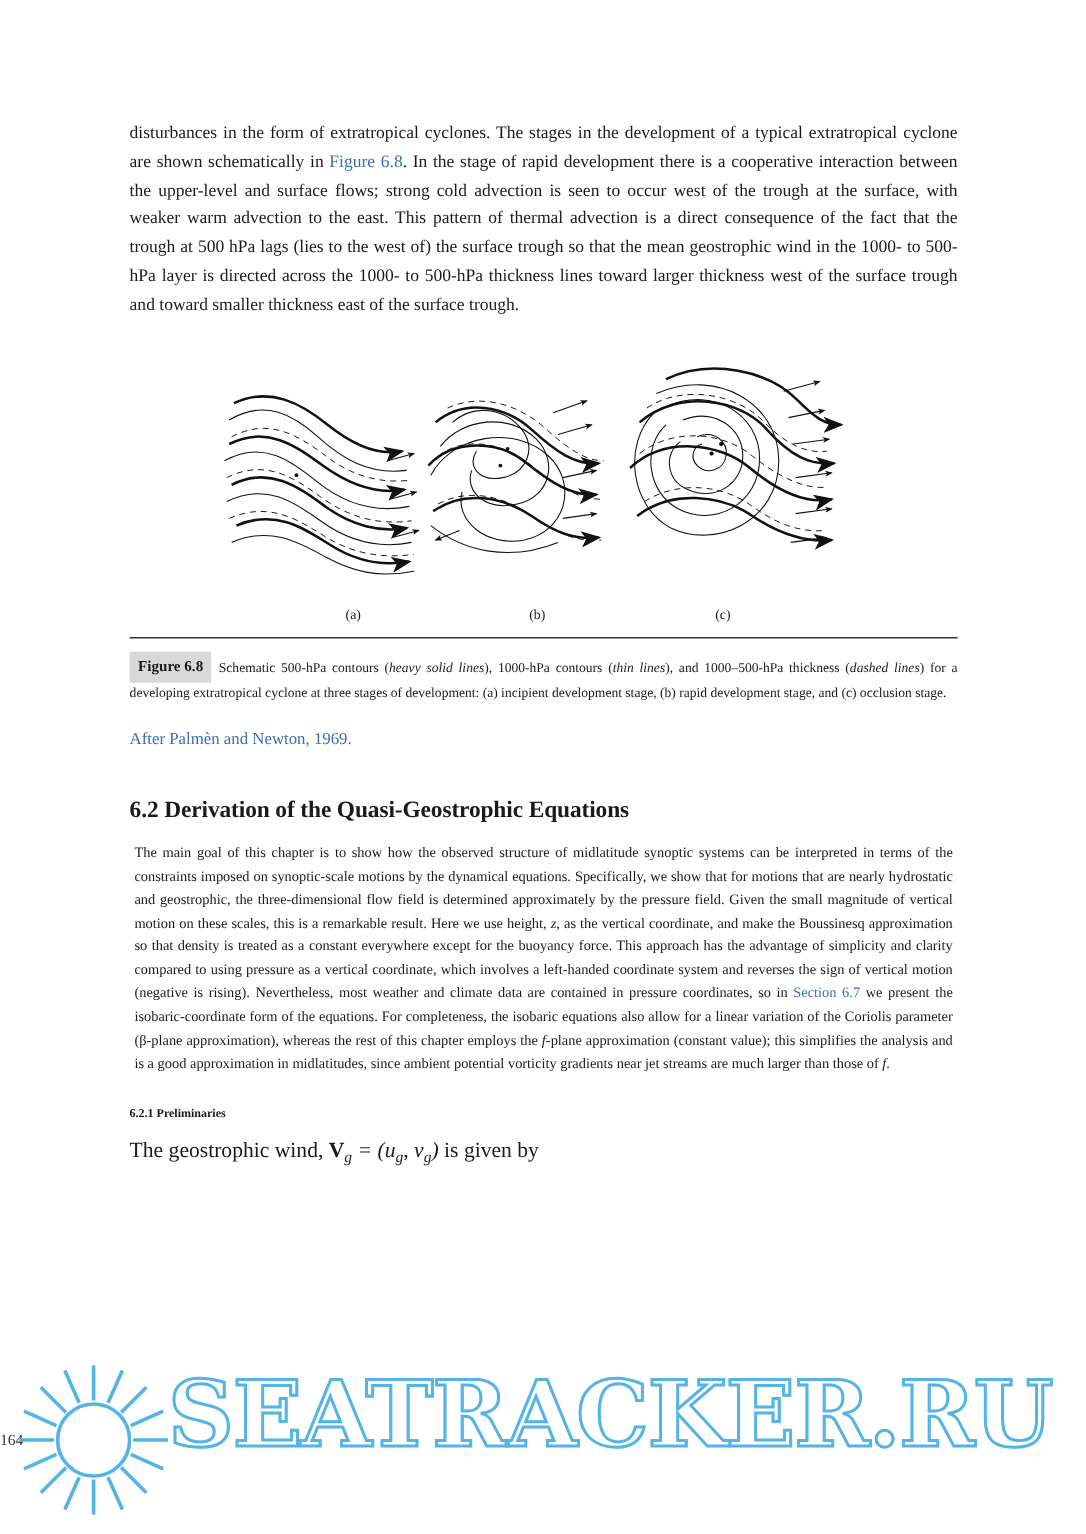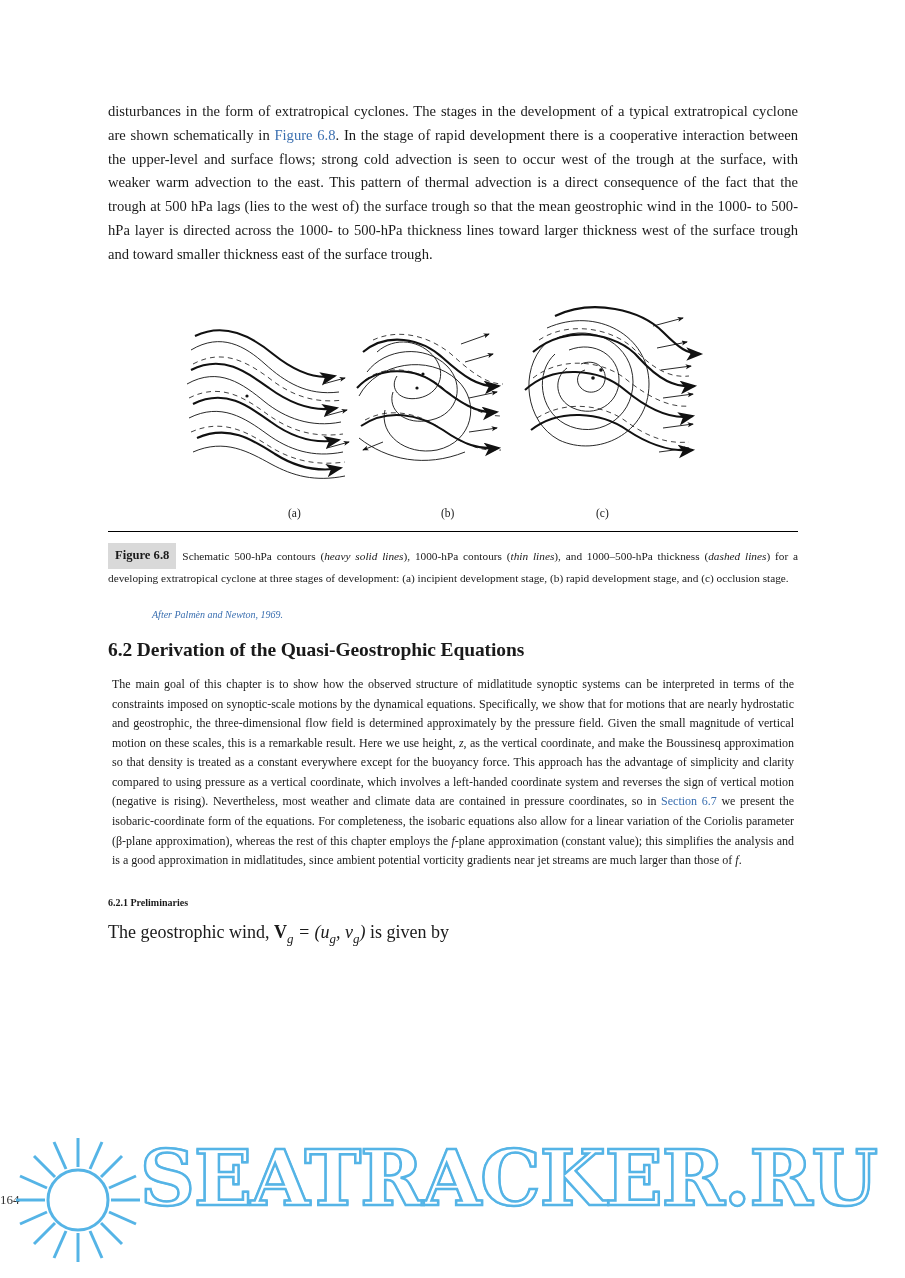--- a/index.html
+++ b/index.html
@@ -77,30 +77,28 @@
     display: inline-block;
     background: #d9d9d9;
     padding: 2px 7px 3px 7px;
     font-weight: bold;
     font-size: 12.6px;
     margin-right: 6px;
     vertical-align: 1px;
   }
   .fig-source {
     margin-top: 22px;
-    font-size: 10px;
-    font-style: italic;
+    font-size: 14px;
     color: #3a6fb0;
-    margin-left: 44px;
   }
   
   h2.section-head {
     font-size: 19.5px;
     font-weight: bold;
-    margin: 19px 0 14px 0;
+    margin: 40px 0 14px 0;
     letter-spacing: -0.1px;
   }
   h3.subsection-head {
     font-size: 10px;
     font-weight: bold;
     margin: 26px 0 10px 0;
   }
   p.section-text {
     margin: 4px;
     font-size: 12px;

